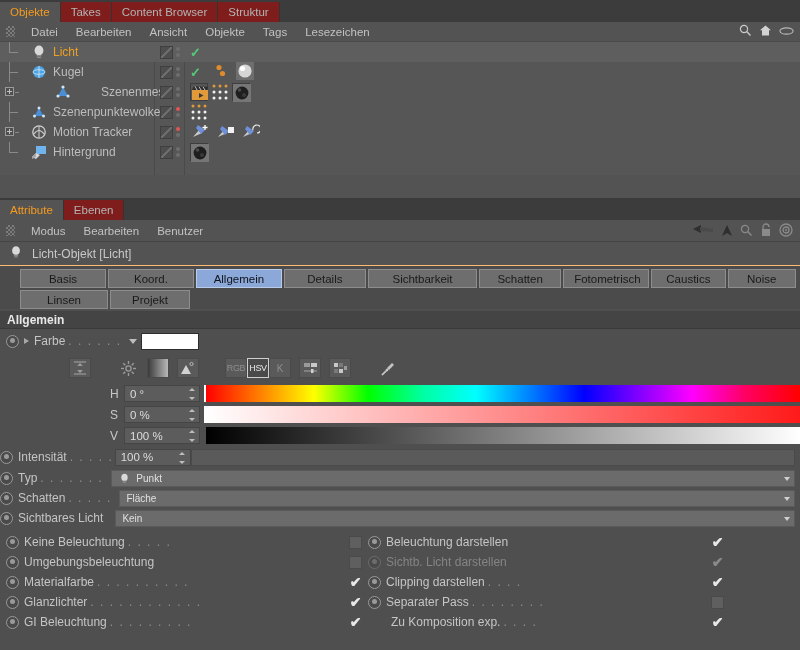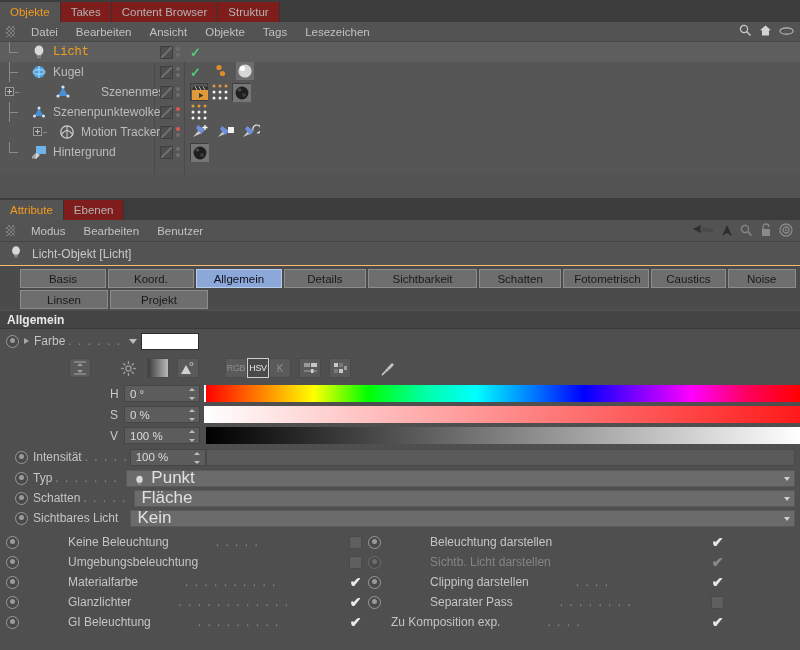--- a/index.html
+++ b/index.html
@@ -37,21 +37,21 @@
   .om-icons { position:absolute; right:6px; top:2px; display:flex; gap:7px; align-items:center; }
   .om-icons svg { display:block; }
 
   .om-body { height:133px; background:#565656; display:flex; position:relative; }
   .om-grid { position:absolute; inset:0; display:flex; pointer-events:none; }
   .om-grid i { display:block; border-right:1px solid #4a4a4a; }
 
   .row { height:20px; display:flex; align-items:center; position:relative; }
   .row.sel { background:#5e5e5e; }
   .tree-label { font-size:12px; color:#bdbdbd; white-space:nowrap; }
-  .tree-label.sel { color:#f0a020;font-family:Liberation Mono, monospace; }
+  .tree-label.sel { color:#f0a020; }
   .hier { width:30px; height:20px; position:relative; flex:0 0 30px; }
   .plus {
     position:absolute; left:5px; top:5px; width:9px; height:9px;
     border:1px solid #9a9a9a; background:#4f4f4f;
   }
   .plus:before, .plus:after {
     content:""; position:absolute; background:#c0c0c0;
   }
   .plus:before { left:1px; top:3px; width:5px; height:1px; }
   .plus:after  { left:3px; top:1px; width:1px; height:5px; }
@@ -145,40 +145,40 @@
     display:flex; flex-direction:column; justify-content:space-between; align-items:center;
   }
   .spin i { width:0; height:0; border-left:3px solid transparent; border-right:3px solid transparent; }
   .spin i:first-child { border-bottom:3px solid #bdbdbd; }
   .spin i:last-child { border-top:3px solid #bdbdbd; }
   .bar { height:17px; flex:1; border-left:2px solid #ffffff; margin-left:4px; }
   .bar-h { background:linear-gradient(to right,#ff0000,#ff8000,#ffff00,#00ff00,#00ffa0,#00ffff,#0080ff,#0000ff,#8000ff,#ff00ff,#ff0060,#ff0000); }
   .bar-s { background:linear-gradient(to right,#ffffff,#ff1a1a); }
   .bar-v { background:linear-gradient(to right,#000000,#ffffff); border-left:none; margin-left:6px; }
 
-  .frow { height:20px; display:flex; align-items:center; padding-left:15px; }
+  .frow { height:20px; display:flex; align-items:center; padding-left:0; }
   .ffield {
     flex:1; height:17px; background:#6b6b6b; border:1px solid #5a5a5a;
-    display:flex; align-items:center; padding-left:6px; font-size:17px;
+    display:flex; align-items:center; padding-left:6px; font-size:10px;
     color:#e0e0e0; margin-right:5px; position:relative;
   }
   .ffield .arrow {
     position:absolute; right:4px; top:6px; width:0; height:0;
     border-top:4px solid #d0d0d0; border-left:3.5px solid transparent; border-right:3.5px solid transparent;
   }
   .slidefield {
     width:76px; height:17px; background:#5c5c5c; border:1px solid #454545;
     display:flex; align-items:center; padding-left:5px; font-size:11.5px; color:#dcdcdc; position:relative;
   }
   .slidetrack { flex:1; height:17px; background:#5a5a5a; border:1px solid #4a4a4a; margin-right:5px; }
   .bulb-sm { width:13px; height:13px; margin-right:5px; }
 
   .cbgrid { padding:4px 0 0 6px; }
   .cbline { height:20px; display:flex; align-items:center; }
-  .cbcell { width:362px; display:flex; align-items:center;gap:44px; }
+  .cbcell { width:362px; display:flex; align-items:center; }
   .cbcell.indent { padding-left:23px; }
   .cblabel { font-size:12px; color:#c5c5c5; white-space:nowrap; }
   .cblabel.dim { color:#848484; }
   .cbox {
     width:13px; height:13px; background:#5f5f5f; border:1px solid #4a4a4a;
     flex:0 0 13px; margin-left:3px; margin-right:6px;
     display:flex; align-items:center; justify-content:center;
   }
   .cbox.checked { background:transparent; border:none; color:#e8e8e8; font-size:14px; font-weight:bold; }
   .cbox.checked.dim { color:#8a8a8a; }
@@ -402,21 +402,21 @@
                     <circle cx="3" cy="15" r="1.5"></circle>
                     <circle cx="9" cy="15" r="1.5"></circle>
                     <circle cx="15" cy="15" r="1.5"></circle>
                   </g>
                 </svg>
             </span>
           </div>
         </div>
 
         <div class="row">
-          <div style="width:155px;display:flex;align-items:center;padding-left:28px;">
+          <div style="width:155px;display:flex;align-items:center;">
             <div class="hier">
               <div class="plus"></div>
               <div class="hline" style="left:15px;width:4px;"></div>
             </div>
             <div class="objicon">
               <svg width="18" height="18" viewBox="0 0 18 18">
                   <circle cx="9" cy="9" r="6.2" fill="none" stroke="#d0d0d0" stroke-width="1.3"></circle>
                   <path d="M4 11 Q9 4 14 11" fill="none" stroke="#d0d0d0" stroke-width="1.1"></path>
                   <line x1="9" y1="3" x2="9" y2="15" stroke="#d0d0d0" stroke-width="1"></line>
                 </svg>
@@ -557,21 +557,21 @@
         <div class="ptab active" style="width:88px">Allgemein</div>
         <div class="ptab" style="width:84px">Details</div>
         <div class="ptab" style="width:112px">Sichtbarkeit</div>
         <div class="ptab" style="width:84px">Schatten</div>
         <div class="ptab" style="width:86px">Fotometrisch</div>
         <div class="ptab" style="width:76px">Caustics</div>
         <div class="ptab" style="width:70px">Noise</div>
       </div>
       <div class="ptab-row">
         <div class="ptab" style="width:88px">Linsen</div>
-        <div class="ptab" style="width:98px">Projekt</div>
+        <div class="ptab" style="width:80px">Projekt</div>
       </div>
     </div>
 
     <div class="sec-hdr">Allgemein</div>
 
     <div class="prow" style="height:24px;">
       <div class="anim"></div>
       <div class="tri-r"></div>
       <span class="plabel">Farbe</span>
       <span class="dots-fill" style="flex:0 0 54px;">. . . . . . .</span>

